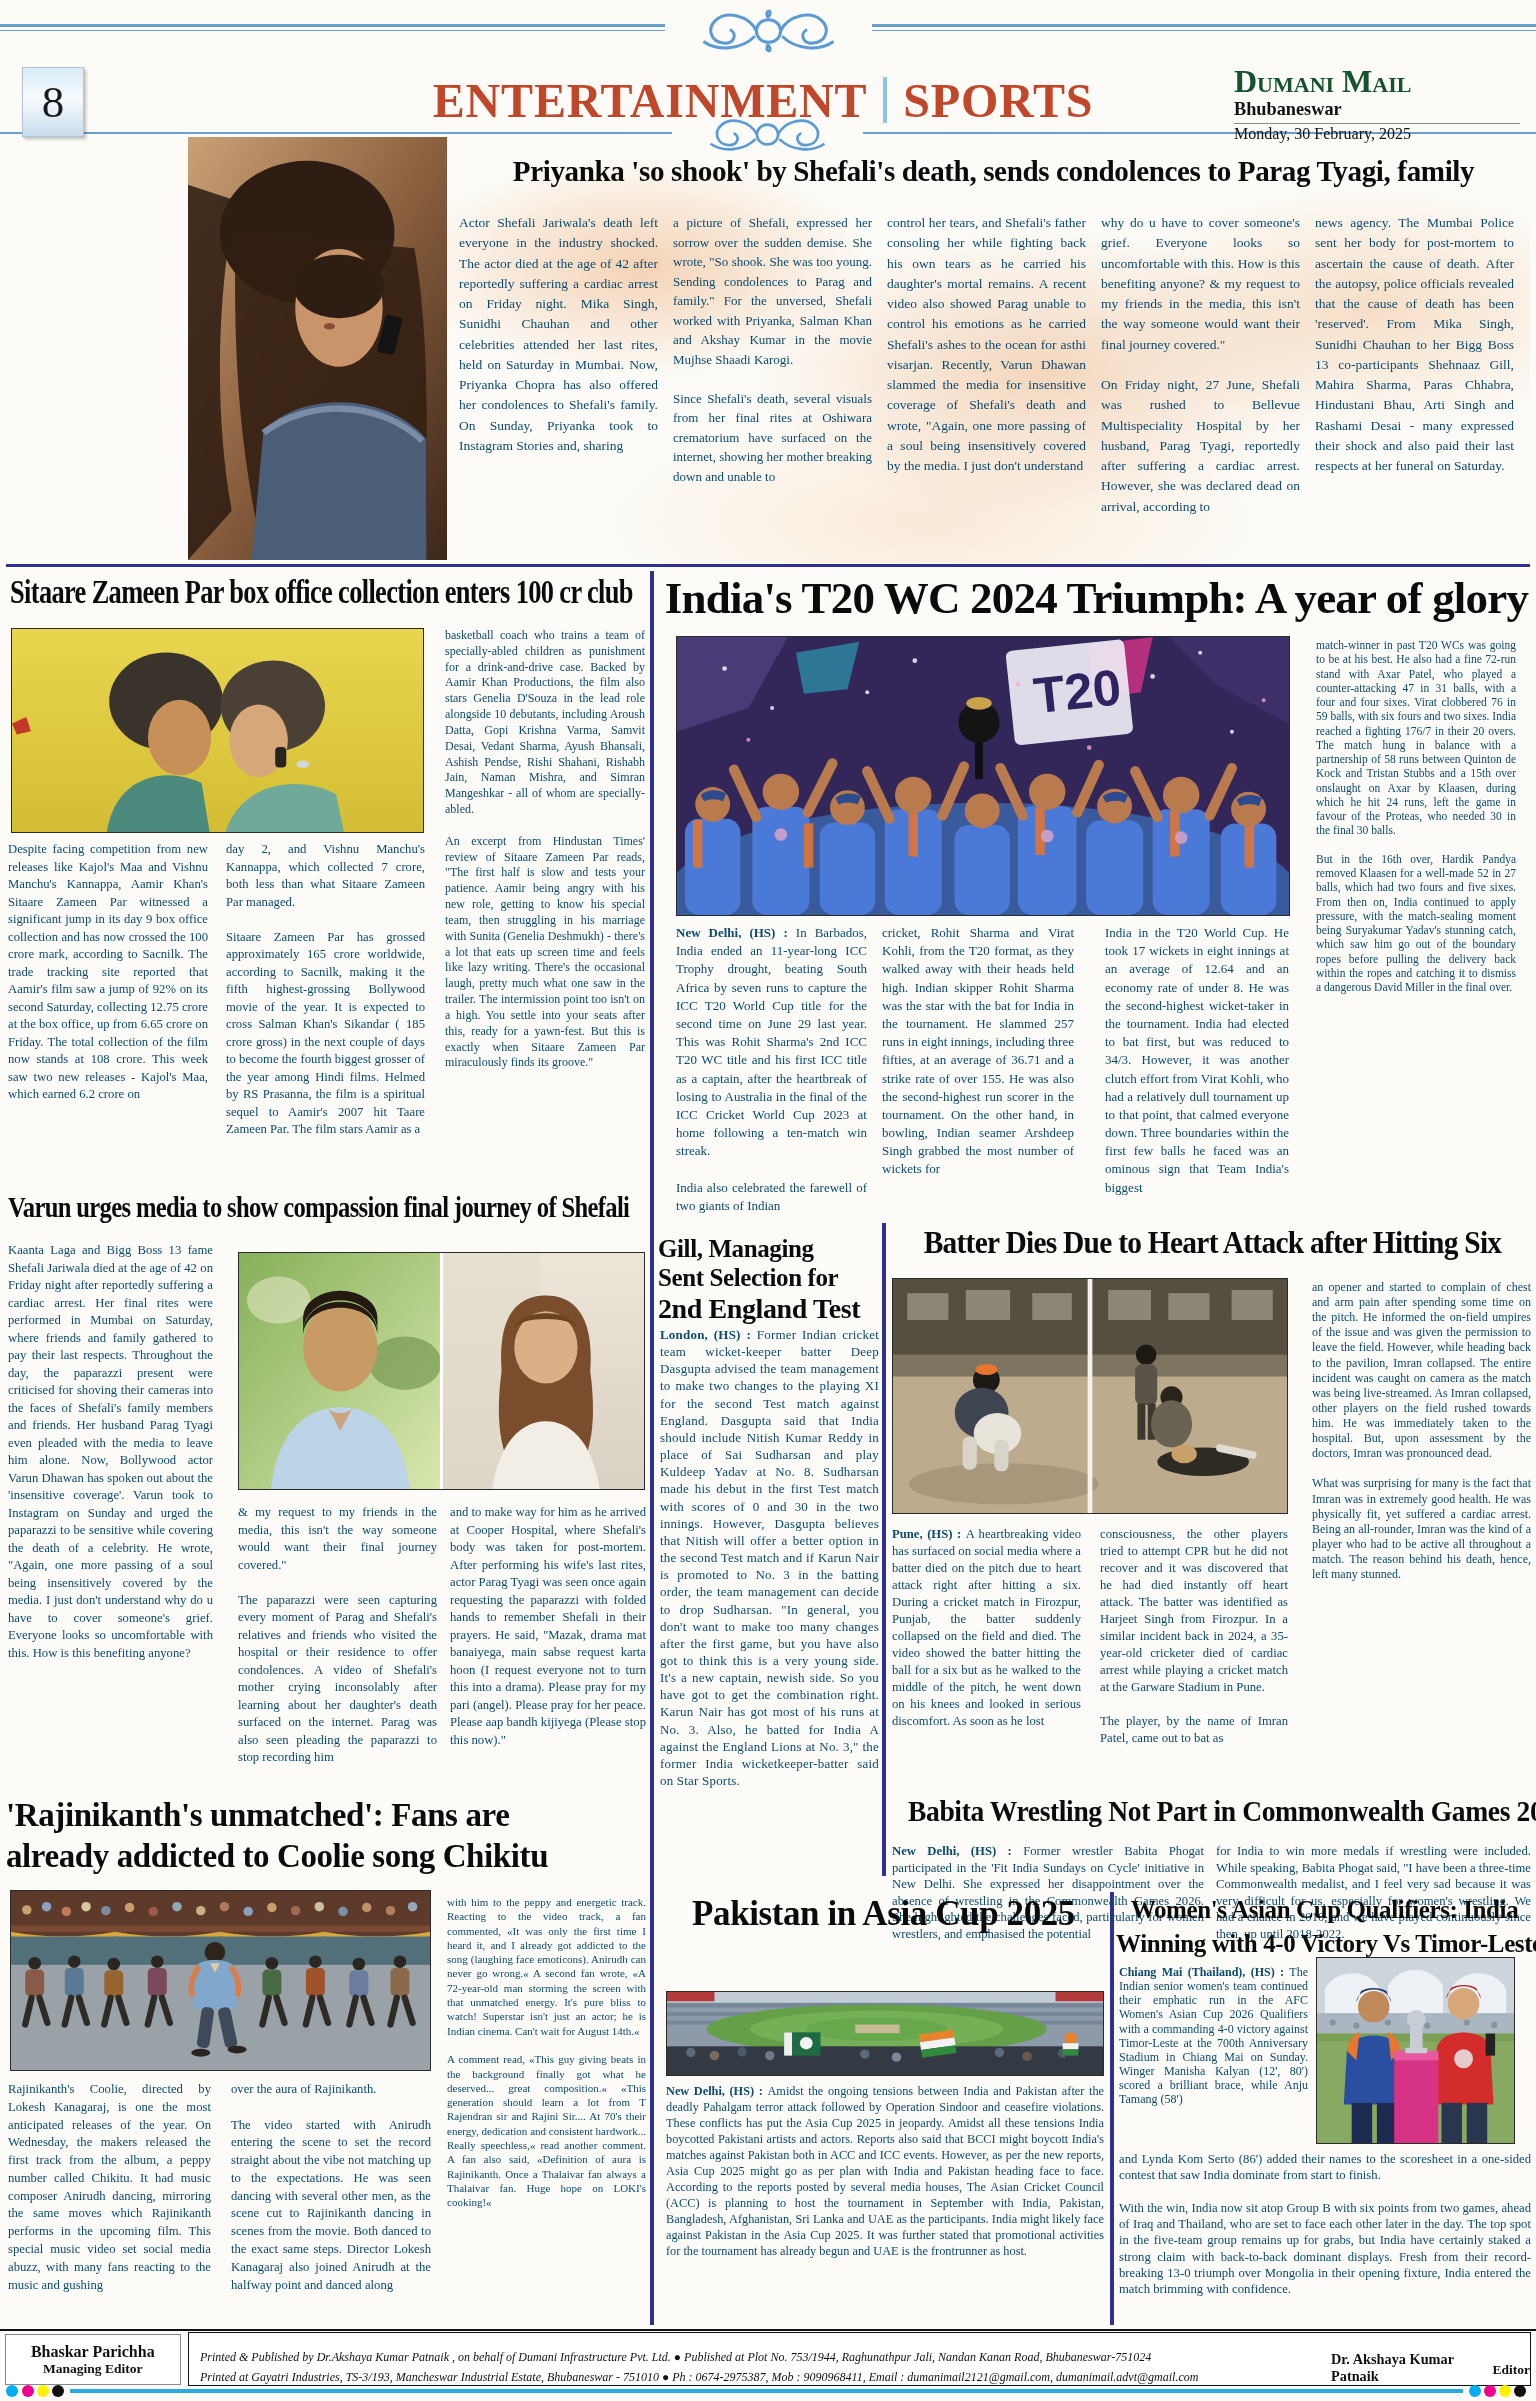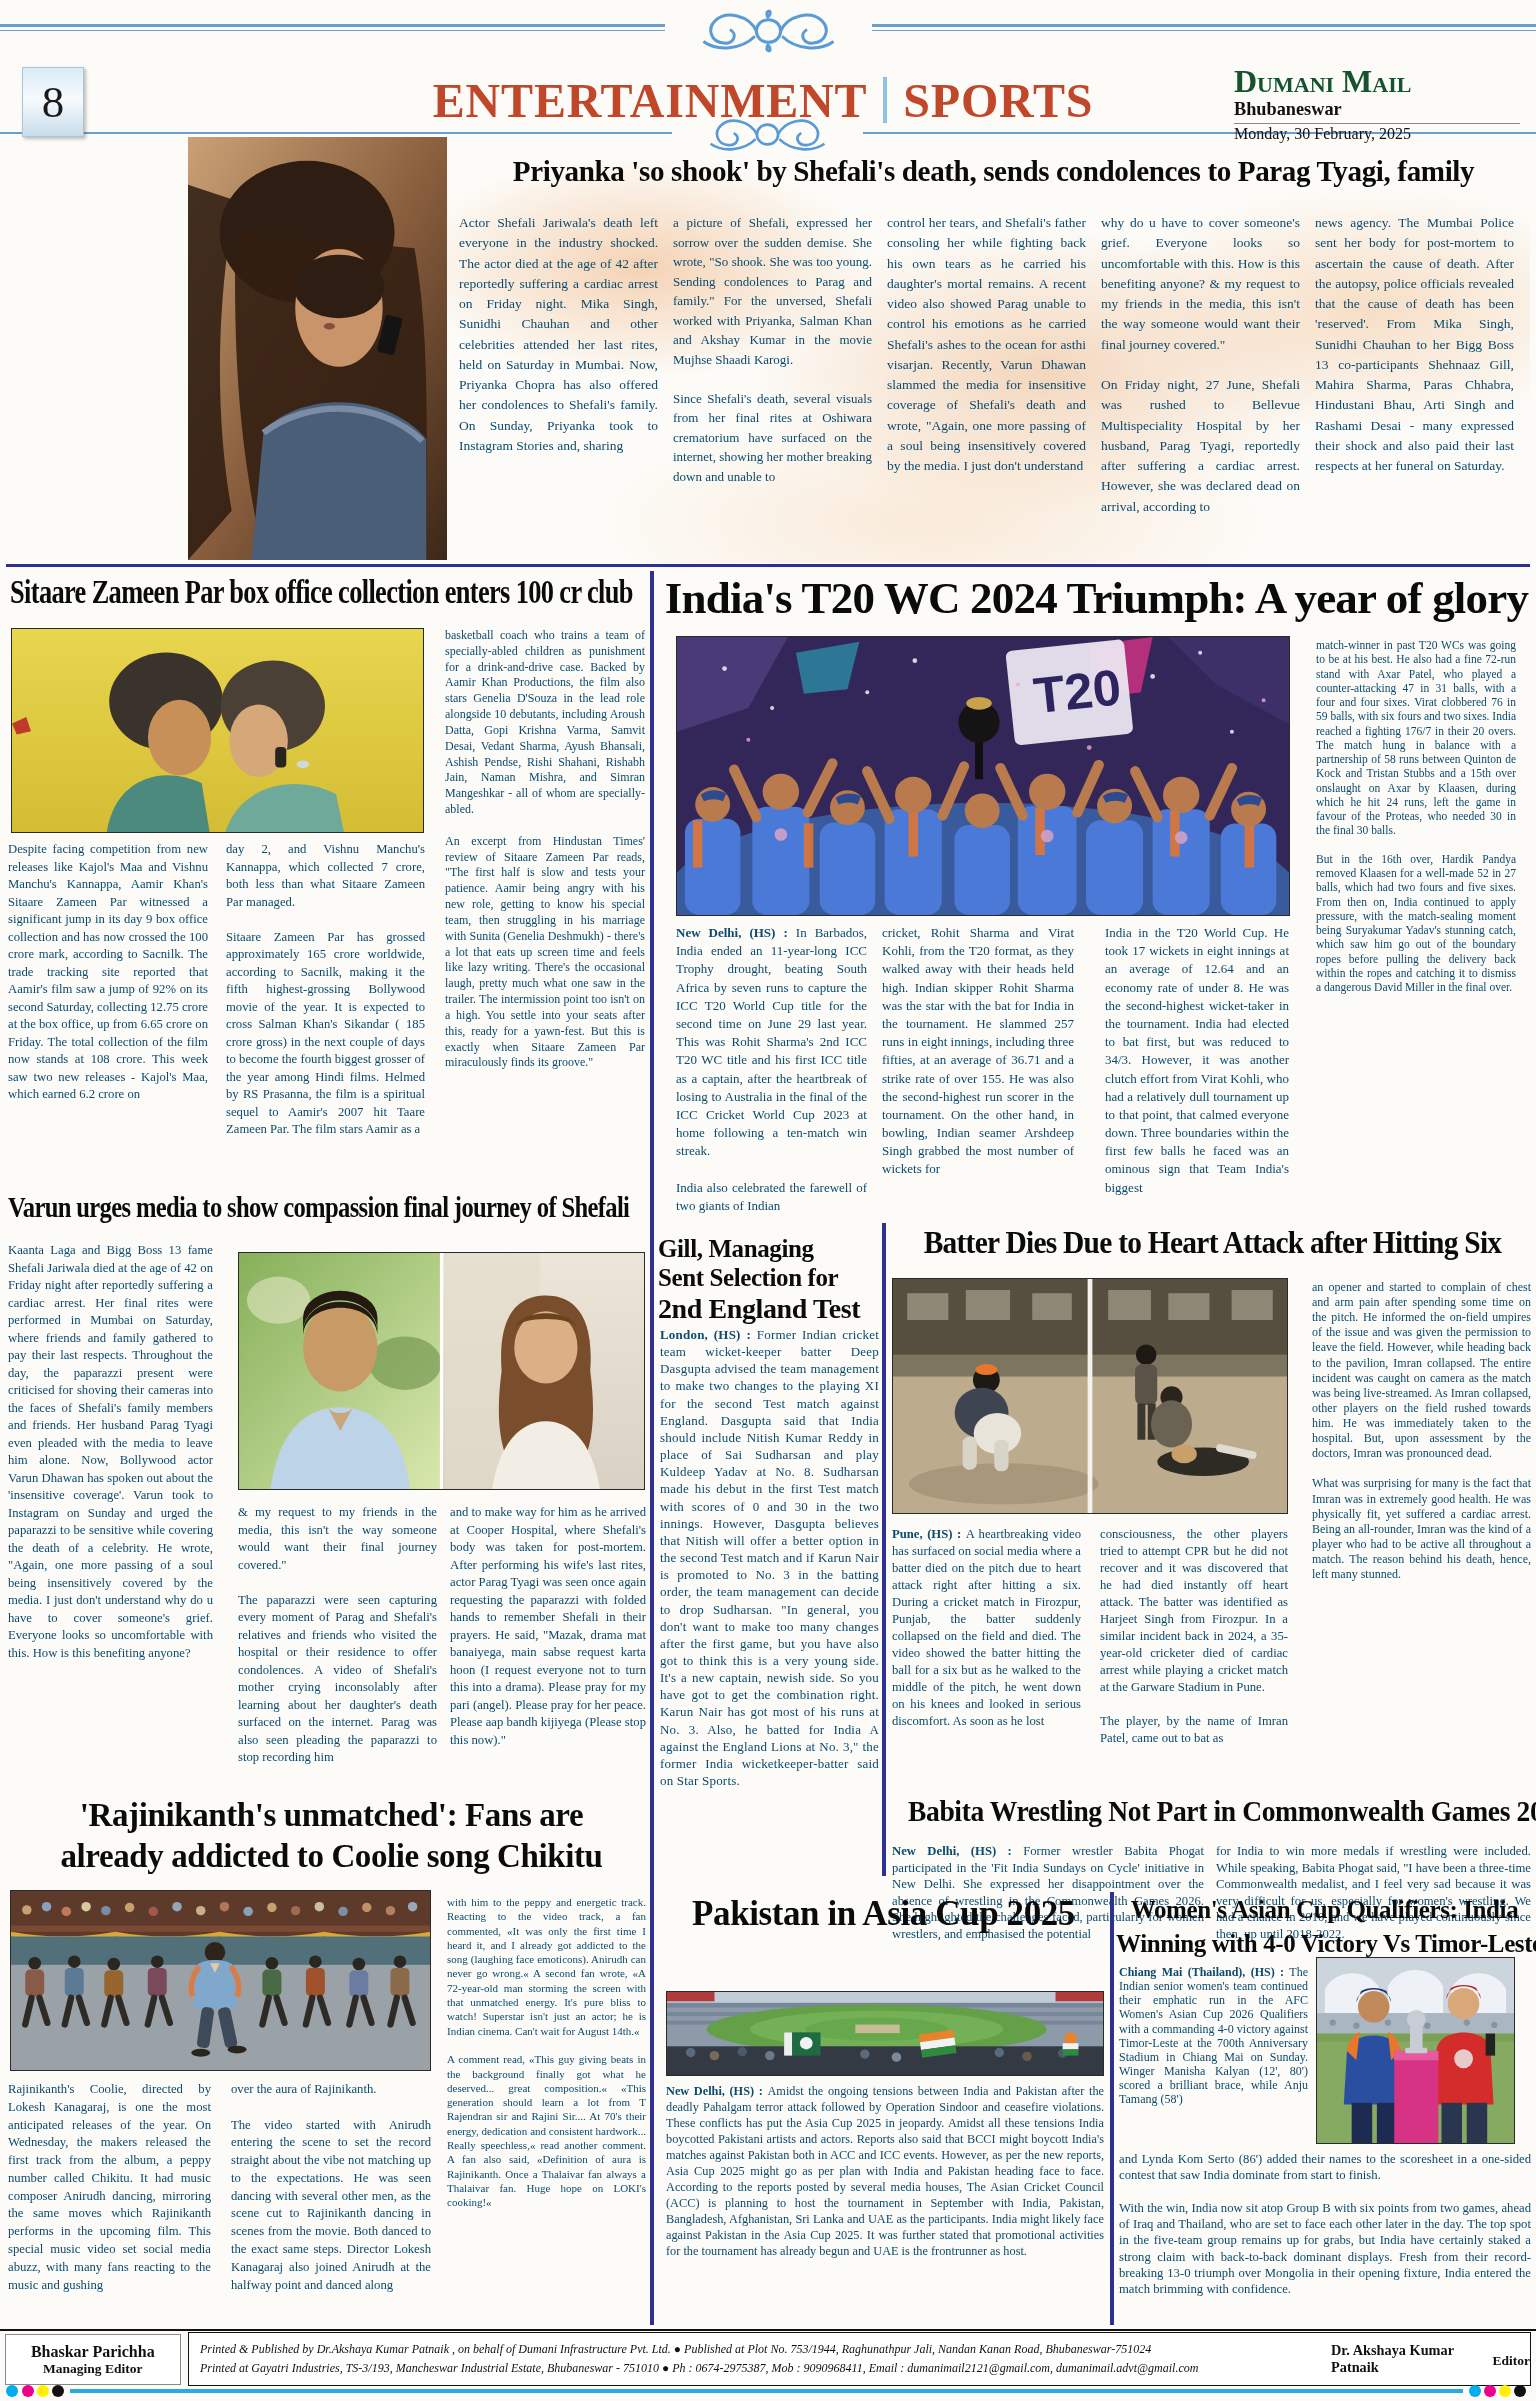--- a/index.html
+++ b/index.html
@@ -356,21 +356,21 @@
 What was surprising for many is the fact that Imran was in extremely good health. He was physically fit, yet suffered a cardiac arrest. Being an all-rounder, Imran was the kind of a player who had to be active all throughout a match. The reason behind his death, hence, left many stunned.</div>
   </div>
 
   <div>
     <div class="headline hl-center" style="position:absolute;left:892px;top:1795px;width:641px;font-size:29px;transform:scaleX(.95);transform-origin:center;">Babita Wrestling Not Part in Commonwealth Games 2026</div>
     <div class="bodytext abs" style="left:892px;top:1843px;width:312px;height:111px;font-size:12.7px;line-height:1.3;"><span class="dl">New Delhi, (HS) : </span><span>Former wrestler Babita Phogat participated in the 'Fit India Sundays on Cycle' initiative in New Delhi. She expressed her disappointment over the absence of wrestling in the Commonwealth Games 2026. She highlighted the challenges faced, particularly for women wrestlers, and emphasised the potential</span></div>
     <div class="bodytext abs" style="left:1216px;top:1843px;width:315px;height:111px;font-size:12.7px;line-height:1.3;">for India to win more medals if wrestling were included. While speaking, Babita Phogat said, "I have been a three-time Commonwealth medalist, and I feel very sad because it was very difficult for us, especially for women's wrestling. We had a chance in 2010, and we have played continuously since then, up until 2018-2022.</div>
   </div>
 
   <div>
-    <div class="abs" style="left:12px;top:1795px;width:639px;text-align:center;">
+    <div class="abs" style="left:6px;top:1795px;width:639px;text-align:left;">
       <div class="headline" style="font-size:33px;line-height:1.25;">'Rajinikanth's unmatched': Fans are</div>
       <div class="headline" style="font-size:33px;line-height:1.25;">already addicted to Coolie song Chikitu</div>
     </div>
 
     <div class="photo" style="left:9.5px;top:1890px;width:421px;height:181px;">
       <svg viewBox="0 0 530 228" preserveAspectRatio="none">
         <rect width="530" height="228" fill="#9aa2a8"></rect>
         <rect width="530" height="58" fill="#5e3a2a"></rect>
         <g fill="#7a4a34">
             <rect x="0" y="44" width="530" height="8"></rect>
@@ -570,21 +570,21 @@
 With the win, India now sit atop Group B with six points from two games, ahead of Iraq and Thailand, who are set to face each other later in the day. The top spot in the five-team group remains up for grabs, but India have certainly staked a strong claim with back-to-back dominant displays. Fresh from their record-breaking 13-0 triumph over Mongolia in their opening fixture, India entered the match brimming with confidence.</div>
   </div>
 
   <div class="abs" style="left:0;top:2329px;width:1537px;height:2.4px;background:#111"></div>
 
   <div class="footer-box" style="left:4.8px;top:2334px;width:176px;height:51px;border:1.6px solid #8a8a8a;">
     <div style="font-weight:bold;font-size:16px;color:#111;">Bhaskar Parichha</div>
     <div style="font-weight:bold;font-size:13.5px;color:#111;">Managing Editor</div>
   </div>
 
-  <div class="abs" style="left:188px;top:2332px;width:1343px;height:54px;border:1.6px solid #111;background:#fff;display:flex;align-items:center;">
+  <div class="abs" style="left:188px;top:2332px;width:1343px;height:54px;border:1.6px solid #111;background:#fff;display:flex;align-items:flex-end;">
     <div style="flex:1;display:flex;flex-direction:column;justify-content:center;padding:0 11px;">
       <div style="font-size:12px;font-style:italic;color:#111;white-space:nowrap;overflow:hidden;">Printed &amp; Published by Dr.Akshaya Kumar Patnaik , on behalf of Dumani Infrastructure Pvt. Ltd. ● Published at Plot No. 753/1944, Raghunathpur Jali, Nandan Kanan Road, Bhubaneswar-751024</div>
       <div style="font-size:12px;font-style:italic;color:#111;white-space:nowrap;overflow:hidden;margin-top:4.8px;">Printed at Gayatri Industries, TS-3/193, Mancheswar Industrial Estate, Bhubaneswar - 751010 ● Ph : 0674-2975387, Mob : 9090968411, Email : dumanimail2121@gmail.com, dumanimail.advt@gmail.com</div>
     </div>
     <div style="width:1.6px;background:#111;"></div>
     <div style="width:199px;display:flex;justify-content:center;align-items:center;">
       <div style="font-weight:bold;font-size:14.3px;color:#111;">Dr. Akshaya Kumar Patnaik</div>
       <div style="font-weight:bold;font-size:13.5px;color:#111;margin-top:3.2px;">Editor</div>
     </div>
   </div>

